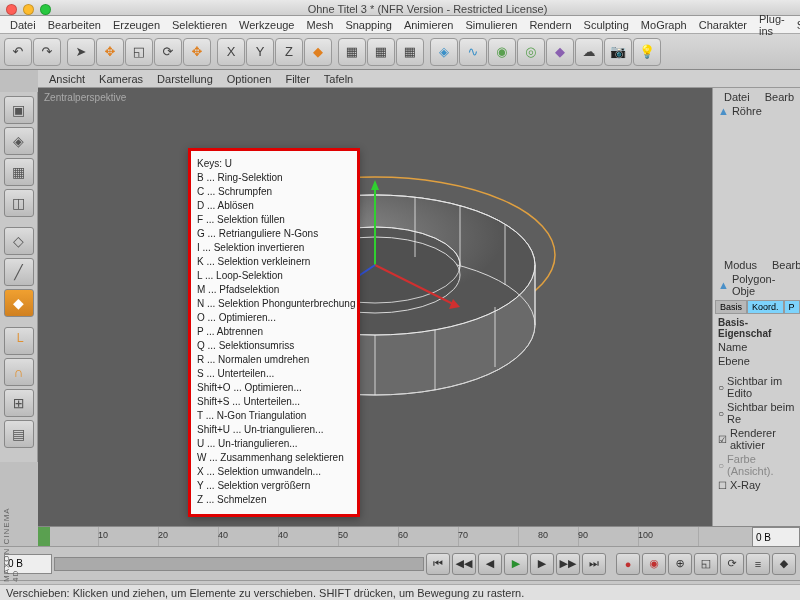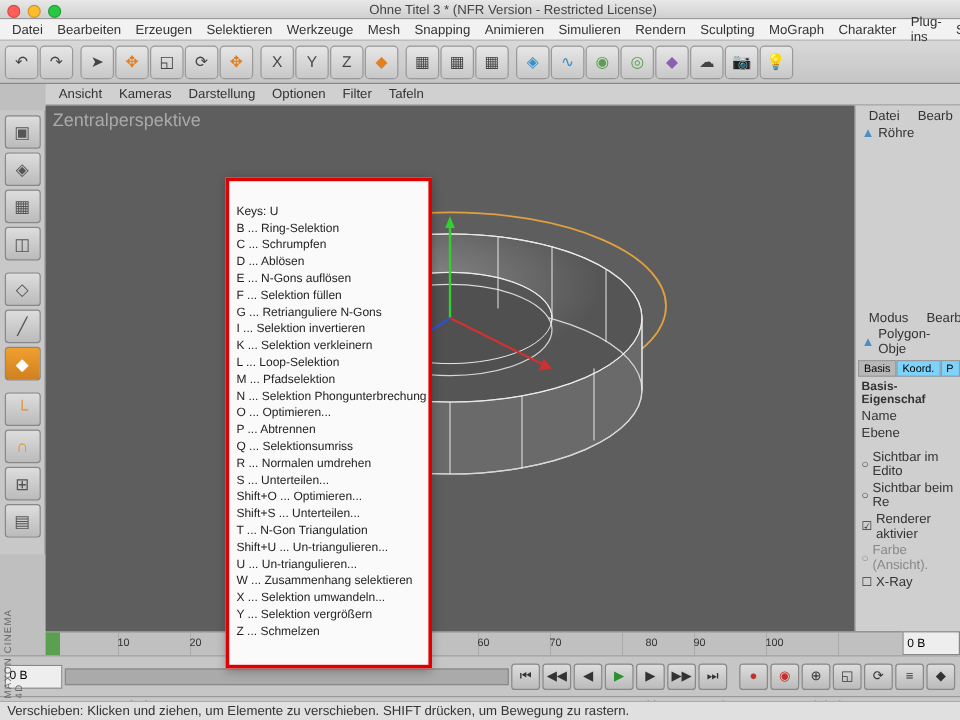--- a/index.html
+++ b/index.html
@@ -14,41 +14,41 @@
 .toolbar { height: 36px; background: linear-gradient(#d8d8d8,#c5c5c5); display: flex; align-items: center; padding: 2px 4px; gap: 2px; border-bottom: 1px solid #888; }
 .tbtn { width: 28px; height: 28px; background: linear-gradient(#e6e6e6,#c8c8c8); border: 1px solid #999; border-radius: 4px; display: flex; align-items: center; justify-content: center; font-size: 13px; color: #444; }
 .tgroup { display: flex; gap: 1px; margin-right: 4px; }
 .viewmenu { height: 18px; background: #d0d0d0; display: flex; align-items: center; padding: 0 4px; border-bottom: 1px solid #999; margin-left: 38px; }
 .viewmenu span { padding: 0 7px; color: #333; }
 .main { display: flex; height: calc(100% - 20px - 18px - 36px - 18px - 54px - 16px); }
 .lefttools { width: 38px; background: #c8c8c8; display: flex; flex-direction: column; align-items: center; padding-top: 4px; gap: 3px; border-right: 1px solid #999; position: absolute; left: 0; top: 92px; height: 370px; }
 .lbtn { width: 30px; height: 28px; background: linear-gradient(#ddd,#bbb); border: 1px solid #888; border-radius: 3px; display:flex;align-items:center;justify-content:center;font-size:14px;color:#555;}
 .lbtn.active { background: linear-gradient(#f0a030,#d08020); color:#fff; }
 .viewport { margin-left: 38px; flex: 1; background: #5e5e5e; position: relative; overflow: hidden; }
-.viewlabel { position: absolute; top: 4px; left: 6px; color: #aaa; font-size: 15px; }
+.viewlabel { position: absolute; top: 4px; left: 6px; color: #aaa; font-size: 10px; }
 .torus { position: absolute; left: 50%; top: 45%; transform: translate(-50%,-50%); }
 .rightpanel { width: 88px; background: #cfcfcf; border-left: 1px solid #999; padding: 2px; overflow: hidden; }
 .rp-item { padding: 1px 3px; font-size: 10px; color: #333; display:flex; align-items:center; gap:3px; }
 .rp-sep { height: 6px; }
 .tabrow { display:flex; gap:0; margin: 2px 0; }
 .tab { background: #7dd3fc; border: 1px solid #999; padding: 1px 4px; font-size: 9px; }
 .tab.active { background: #b8b8b8; }
-.timeline { height: 20px; background: #c0c0c0; border-top: 1px solid #888; display: flex; align-items: flex-end; position: relative; margin-left: 38px; }
+.timeline { height: 20px; background: #c0c0c0; border-top: 1px solid #888; display: flex; align-items: flex-start; position: relative; margin-left: 38px; }
 .ticks { flex:1; height: 100%; background: repeating-linear-gradient(90deg,#aaa 0,#aaa 1px,transparent 1px,transparent 60px); position: relative; }
 .ticklabel { position:absolute; top:3px; font-size:9px; color:#333; }
 .playbar { height: 34px; background: #c6c6c6; border-top: 1px solid #999; display: flex; align-items: center; padding: 0 4px; gap: 2px; margin-left: 0; }
 .playbar .pbtn { width: 24px; height: 22px; background: linear-gradient(#ddd,#bbb); border: 1px solid #888; border-radius: 3px; display:flex;align-items:center;justify-content:center;font-size:11px;color:#333;}
 .framebox { width: 48px; height: 20px; background: #eee; border: 1px solid #888; padding: 0 3px; display:flex;align-items:center;font-size:10px;}
 .coords { height: 54px; background: #c8c8c8; border-top: 1px solid #999; display: flex; padding: 2px 4px; gap: 6px; }
 .coords-left { display:flex; gap: 12px; padding-left: 4px; }
 .coords-right { margin-left: auto; width: 276px; }
 .cmenu span { padding: 0 6px; color:#333; }
 .chead { display:grid; grid-template-columns: 74px 74px 58px; font-size:10px; color:#444; padding-bottom:2px;}
 .statusbar { height: 16px; background: #e0e0e0; border-top: 1px solid #aaa; display:flex; align-items:center; padding: 0 6px; font-size:10px; color:#333; position:absolute; bottom:0; left:0; right:0;}
-.popup { position: absolute; left: 188px; top: 148px; width: 172px; background: #fafafa; border: 3px solid #e00000; padding: 20px 6px; z-index: 100; box-shadow: 0 2px 8px rgba(0,0,0,.3); }
+.popup { position: absolute; left: 188px; top: 148px; width: 172px; background: #fafafa; border: 3px solid #e00000; padding: 7px 6px; z-index: 100; box-shadow: 0 2px 8px rgba(0,0,0,.3); }
 .popup .phead { font-size: 10px; color:#222; margin-bottom: 2px; }
 .popup .pitem { font-size: 10px; color: #222; line-height: 14px; white-space: nowrap; }
 .brand { position:absolute; left:2px; bottom:18px; width:16px; height:80px; writing-mode:vertical-rl; transform:rotate(180deg); font-size:8px; color:#666; letter-spacing:1px;}
 </style>
 </head>
 <body>
 
 <div class="titlebar">
   <div class="traffic">
     <div class="tl red"></div>
@@ -284,21 +284,20 @@
 </div>
 
 <div class="brand">MAXON CINEMA 4D</div>
 
 <div class="popup">
   <div class="phead">Keys: U</div>
   <div id="popup-items">
       <div class="pitem">B ... Ring-Selektion</div>
       <div class="pitem">C ... Schrumpfen</div>
       <div class="pitem">D ... Ablösen</div>
-      <div class="pitem">E ... N-Gons auflösen</div>
       <div class="pitem">F ... Selektion füllen</div>
       <div class="pitem">G ... Retrianguliere N-Gons</div>
       <div class="pitem">I ... Selektion invertieren</div>
       <div class="pitem">K ... Selektion verkleinern</div>
       <div class="pitem">L ... Loop-Selektion</div>
       <div class="pitem">M ... Pfadselektion</div>
       <div class="pitem">N ... Selektion Phongunterbrechung</div>
       <div class="pitem">O ... Optimieren...</div>
       <div class="pitem">P ... Abtrennen</div>
       <div class="pitem">Q ... Selektionsumriss</div>

